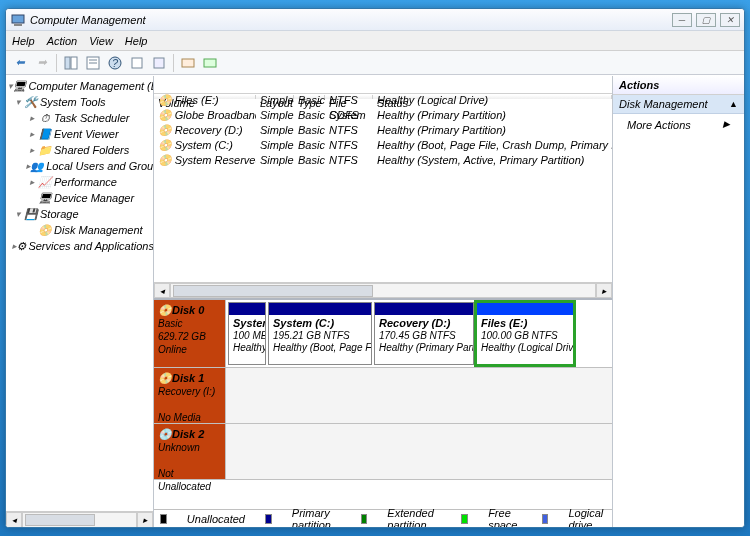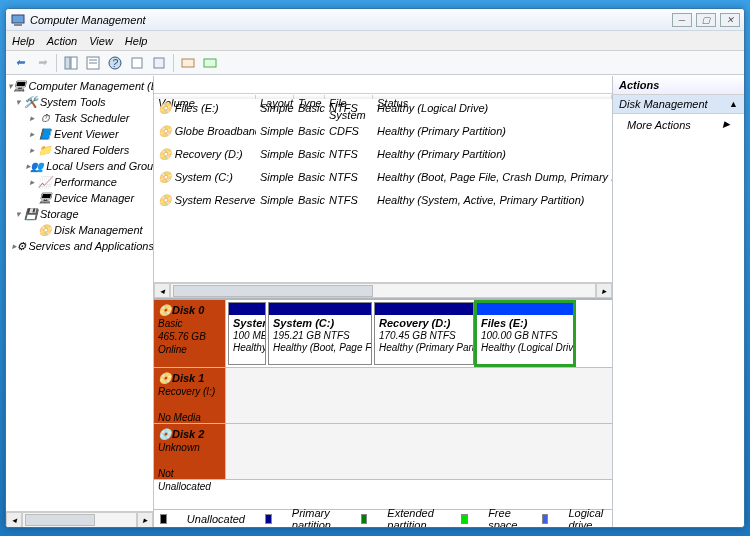--- a/index.html
+++ b/index.html
@@ -24,21 +24,21 @@
   .ind1 { padding-left: 4px; }
   .ind2 { padding-left: 18px; }
   .navscroll { height: 16px; border-top:1px solid #ccc; display:flex; align-items:center; }
   .navscroll .arrow { width:16px; height:16px; background:#eee; border:1px solid #ccc; display:flex;align-items:center;justify-content:center;font-size:9px; }
   .navscroll .track { flex:1; height:16px; background:#f4f4f4; border:1px solid #ccc; position:relative; }
   .navscroll .thumb { position:absolute; left:2px; top:1px; height:12px; width:70px; background:#d8dde4; border:1px solid #bbb; }
   .center { flex:1; display:flex; flex-direction:column; background:#fff; min-width:0; }
   .listheader { display:flex; height:18px; border-bottom:1px solid #d0d0d0; }
   .listheader .col { border-right:1px solid #d0d0d0; padding: 2px 4px; background:linear-gradient(#fff,#eee);margin-top:19px; }
   .listbody { height: 188px; overflow:hidden; position:relative; }
-  .lrow { display:flex; height:15px; padding: 0; margin-top: 8px; }
+  .lrow { display:flex; height:15px; padding: 0; }
   .lrow .cell { padding: 0 4px; white-space:nowrap; overflow:hidden; }
   .c0{width:102px;}.c1{width:38px;}.c2{width:31px;}.c3{width:48px;}.c4{flex:1;}
   .listhscroll { height:16px; border-top:1px solid #ccc; display:flex; }
   .listhscroll .arrow{ width:16px;background:#eee;border:1px solid #ccc;display:flex;align-items:center;justify-content:center;font-size:9px;}
   .listhscroll .track{ flex:1;background:#f4f4f4;border:1px solid #ccc; position:relative;}
   .listhscroll .thumb{ position:absolute; left:2px; top:1px; height:12px; width:200px; background:#d8dde4;border:1px solid #bbb;}
   .diskarea { flex:1; border-top:2px solid #b0b6c0; overflow:hidden; display:flex; flex-direction:column; }
   .diskblock { display:flex; border-bottom:1px solid #c0c0c0; }
   .diskinfo { width:72px; padding:4px; border-right:1px solid #c0c0c0; background:#c2410c; }
   .diskinfo .dicon { display:inline-block; width:14px; }
@@ -257,21 +257,21 @@
           </div>
         <div class="arrow">▸</div>
       </div>
 
       <div class="diskarea">
         <div id="disk-blocks" style="flex:1;overflow:hidden;">
             <div class="diskblock" style="height: 68px;">
               <div class="diskinfo">
                 <div><span class="dicon">📀</span><span class="dname">Disk 0</span></div>
                 <div class="dline">Basic</div>
-                <div class="dline">465.76 GB</div>
+                <div class="dline">629.72 GB</div>
                 <div class="dline">Online</div>
               </div>
               <div class="partrow">
                 <div class="part" style="width: 38px;">
                   <div class="stripe" style="background:#000090"></div>
                   <div class="pbody"><b>System</b><br>100 ME<br>Healthy</div>
                 </div>
                 <div class="part" style="width: 104px;">
                   <div class="stripe" style="background:#000090"></div>
                   <div class="pbody"><b>System  (C:)</b><br>195.21 GB NTFS<br>Healthy (Boot, Page File</div>

